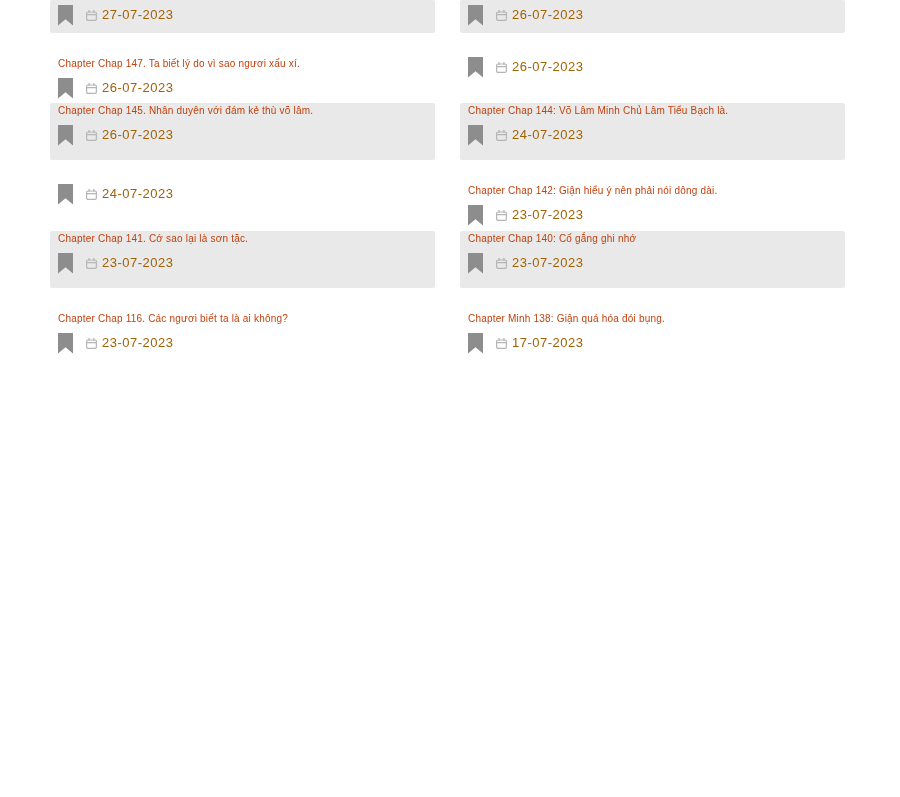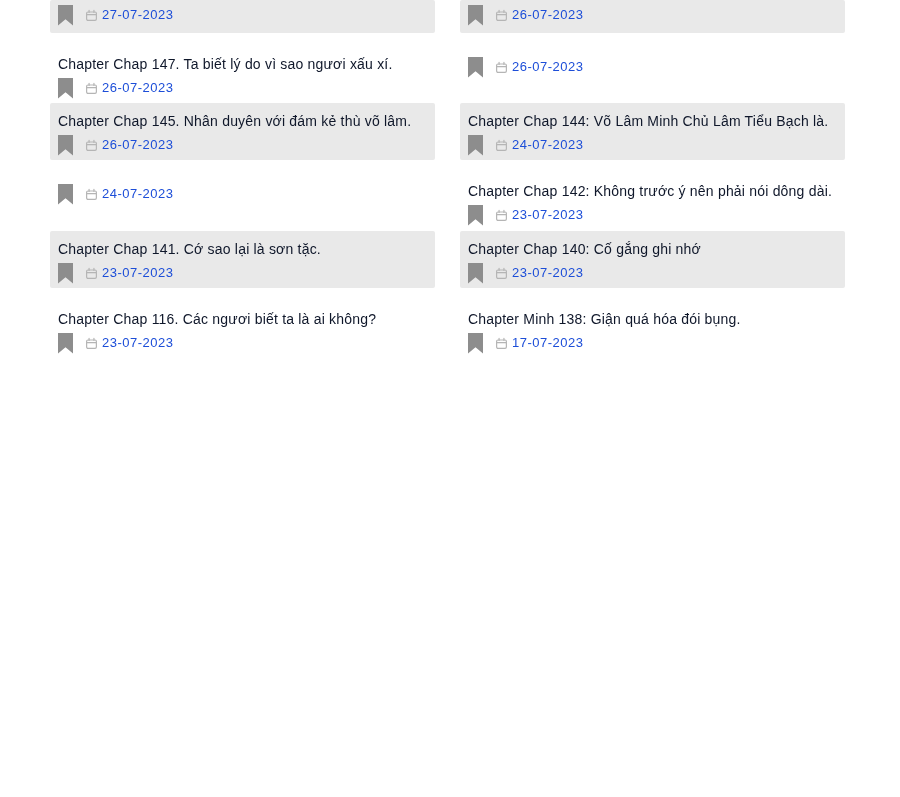--- a/index.html
+++ b/index.html
@@ -23,37 +23,37 @@
     margin-left: 50px;
     margin-right: 55px;
   }
   .cell {
     position: relative;
     box-sizing: border-box;
     height: 64px;
     padding: 16px 12px 0 8px;
     cursor: pointer;
   }
-  .cell.shaded { padding-top: 10px; }
+  .cell.shaded { padding-top: 0; }
   .cell.shaded::before {
     content: "";
     position: absolute;
     left: 0; right: 0; top: 0;
     height: 57px;
     background: #e9e9e9;
     border-radius: 2px;
     z-index: 0;
   }
   .row.partial .cell { height: 33px; padding-top: 4px; }
   .row.partial .cell.shaded::before { height: 33px; }
   .row.first .cell { height: 70px; padding-top: 23px; }
   .cell > * { position: relative; z-index: 1; }
   .title {
-    font-size: 14px;
-    color: #0f172a;
+    font-size: 10px;
+    color: #c2410c;
     letter-spacing: 0.2px;
     line-height: 16px;
     margin-bottom: 5px;
     white-space: nowrap;
     overflow: hidden;
   }
   .meta {
     display: flex;
     align-items: center;
     height: 22px;
@@ -68,21 +68,21 @@
     flex: 0 0 auto;
   }
   .cal {
     color: #b5b5b5;
     margin-right: 4px;
     flex: 0 0 auto;
     display: block;
   }
   .date {
     font-size: 13px;
-    color: #1d4ed8;
+    color: #a16207;
     letter-spacing: 0.5px;
     line-height: 14px;
   }
 </style>
 </head>
 <body>
 
 <main class="chapter-list">
 
   <div class="row partial">
@@ -176,21 +176,21 @@
         <svg class="cal" viewBox="0 0 24 24" width="13" height="13">
             <g fill="none" stroke="currentColor" stroke-width="2.2" stroke-linecap="round">
               <rect x="3" y="5.5" width="18" height="15.5" rx="2.5"></rect>
               <path d="M7.5 2.5v4M16.5 2.5v4M3.5 10.5h17"></path>
             </g>
           </svg>
         <span class="date">24-07-2023</span>
       </div>
     </div>
     <div class="cell">
-      <div class="title">Chapter Chap 142: Không trước ý nên phải nói dông dài.</div>
+      <div class="title">Chapter Chap 142: Giận hiểu ý nên phải nói dông dài.</div>
       <div class="meta">
         <span class="bookmark"></span>
         <svg class="cal" viewBox="0 0 24 24" width="13" height="13">
             <g fill="none" stroke="currentColor" stroke-width="2.2" stroke-linecap="round">
               <rect x="3" y="5.5" width="18" height="15.5" rx="2.5"></rect>
               <path d="M7.5 2.5v4M16.5 2.5v4M3.5 10.5h17"></path>
             </g>
           </svg>
         <span class="date">23-07-2023</span>
       </div>

